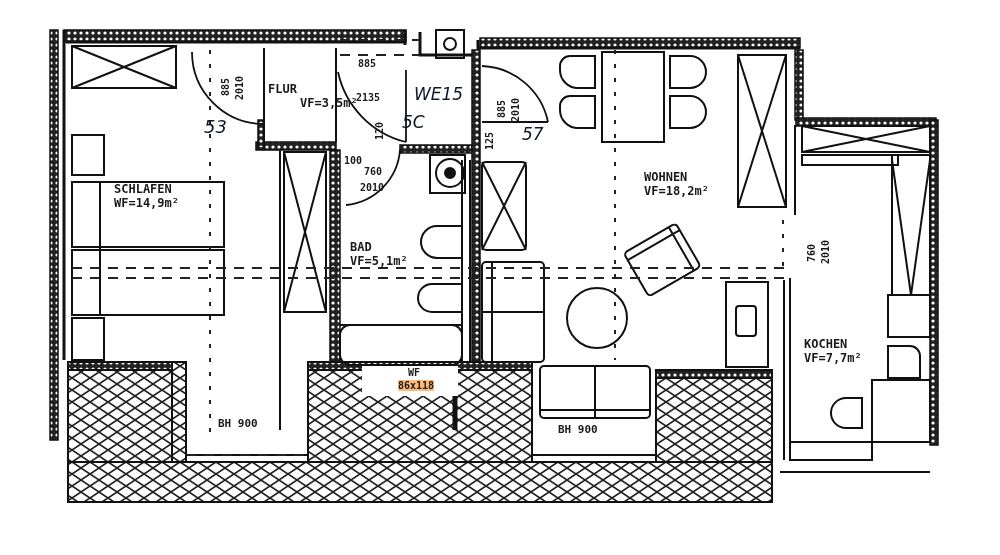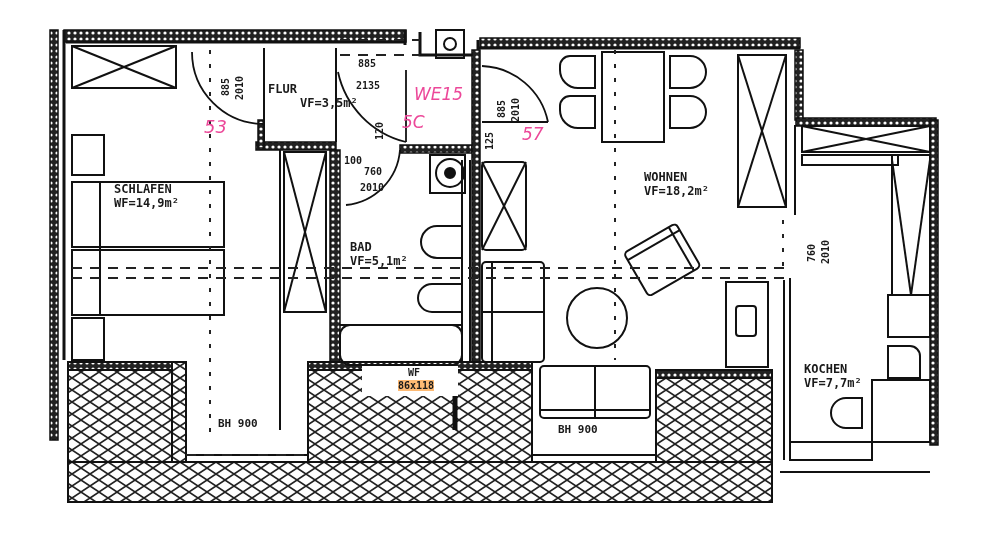--- a/index.html
+++ b/index.html
@@ -1,21 +1,21 @@
 <!DOCTYPE html>
 <html><head>
 <meta charset="utf-8">
 <style>
   html,body{margin:0;padding:0;background:#ffffff;}
   body{width:1000px;height:555px;overflow:hidden;position:relative;font-family:"DejaVu Sans Mono", monospace;}
   svg{position:absolute;left:0;top:0;}
   .lbl{position:absolute;font-family:"DejaVu Sans Mono", monospace;font-weight:bold;color:#1a1a1a;font-size:12px;line-height:14px;letter-spacing:0px;white-space:nowrap;}
   .dim{position:absolute;font-family:"DejaVu Sans Mono", monospace;font-weight:bold;color:#1a1a1a;font-size:10px;line-height:11px;white-space:nowrap;}
   .rot{transform-origin:left top;transform:rotate(-90deg);}
-  .hand{position:absolute;font-family:"DejaVu Sans", sans-serif;color:#ec4899;font-size:17px;font-style:italic;white-space:nowrap;}
+  .hand{position:absolute;font-family:"DejaVu Sans", sans-serif;color:#0f172a;font-size:17px;font-style:italic;white-space:nowrap;}
   .room{position:absolute;}
 </style>
 </head>
 <body>
 
 <svg width="1000" height="555" viewBox="0 0 1000 555">
   <defs>
     <pattern id="hatch" width="18" height="12" patternUnits="userSpaceOnUse">
       <rect width="18" height="12" fill="#fff"></rect>
       <path d="M0 6 L9 0 L18 6 L9 12 Z" fill="none" stroke="#222" stroke-width="1.6"></path>
@@ -181,28 +181,28 @@
 </div>
 <div class="room" style="left:350px;top:240px;">
   <div class="lbl" style="position:static;">BAD</div>
   <div class="lbl" style="position:static;">VF=5,1m²</div>
 </div>
 <div class="room" style="left:644px;top:170px;">
   <div class="lbl" style="position:static;">WOHNEN</div>
   <div class="lbl" style="position:static;">VF=18,2m²</div>
 </div>
 <div class="room" style="left:804px;top:337px;">
-  <div class="lbl" style="position:static;margin-top:25px;">KOCHEN</div>
+  <div class="lbl" style="position:static;">KOCHEN</div>
   <div class="lbl" style="position:static;text-align:center;">VF=7,7m²</div>
 </div>
 
 <div class="dim rot" style="left:220px;top:96px;">885</div>
 <div class="dim rot" style="left:234px;top:100px;">2010</div>
 <div class="dim" style="left:358px;top:58px;">885</div>
-<div class="dim" style="left:356px;top:80px;">2135</div>
+<div class="dim" style="left:356px;top:92px;">2135</div>
 <div class="dim rot" style="left:496px;top:118px;">885</div>
 <div class="dim rot" style="left:510px;top:122px;">2010</div>
 <div class="dim" style="left:364px;top:166px;">760</div>
 <div class="dim" style="left:360px;top:182px;">2010</div>
 <div class="dim rot" style="left:806px;top:262px;">760</div>
 <div class="dim rot" style="left:820px;top:264px;">2010</div>
 <div class="dim rot" style="left:374px;top:140px;">120</div>
 <div class="dim rot" style="left:484px;top:150px;">125</div>
 <div class="dim" style="left:344px;top:155px;">100</div>
 

